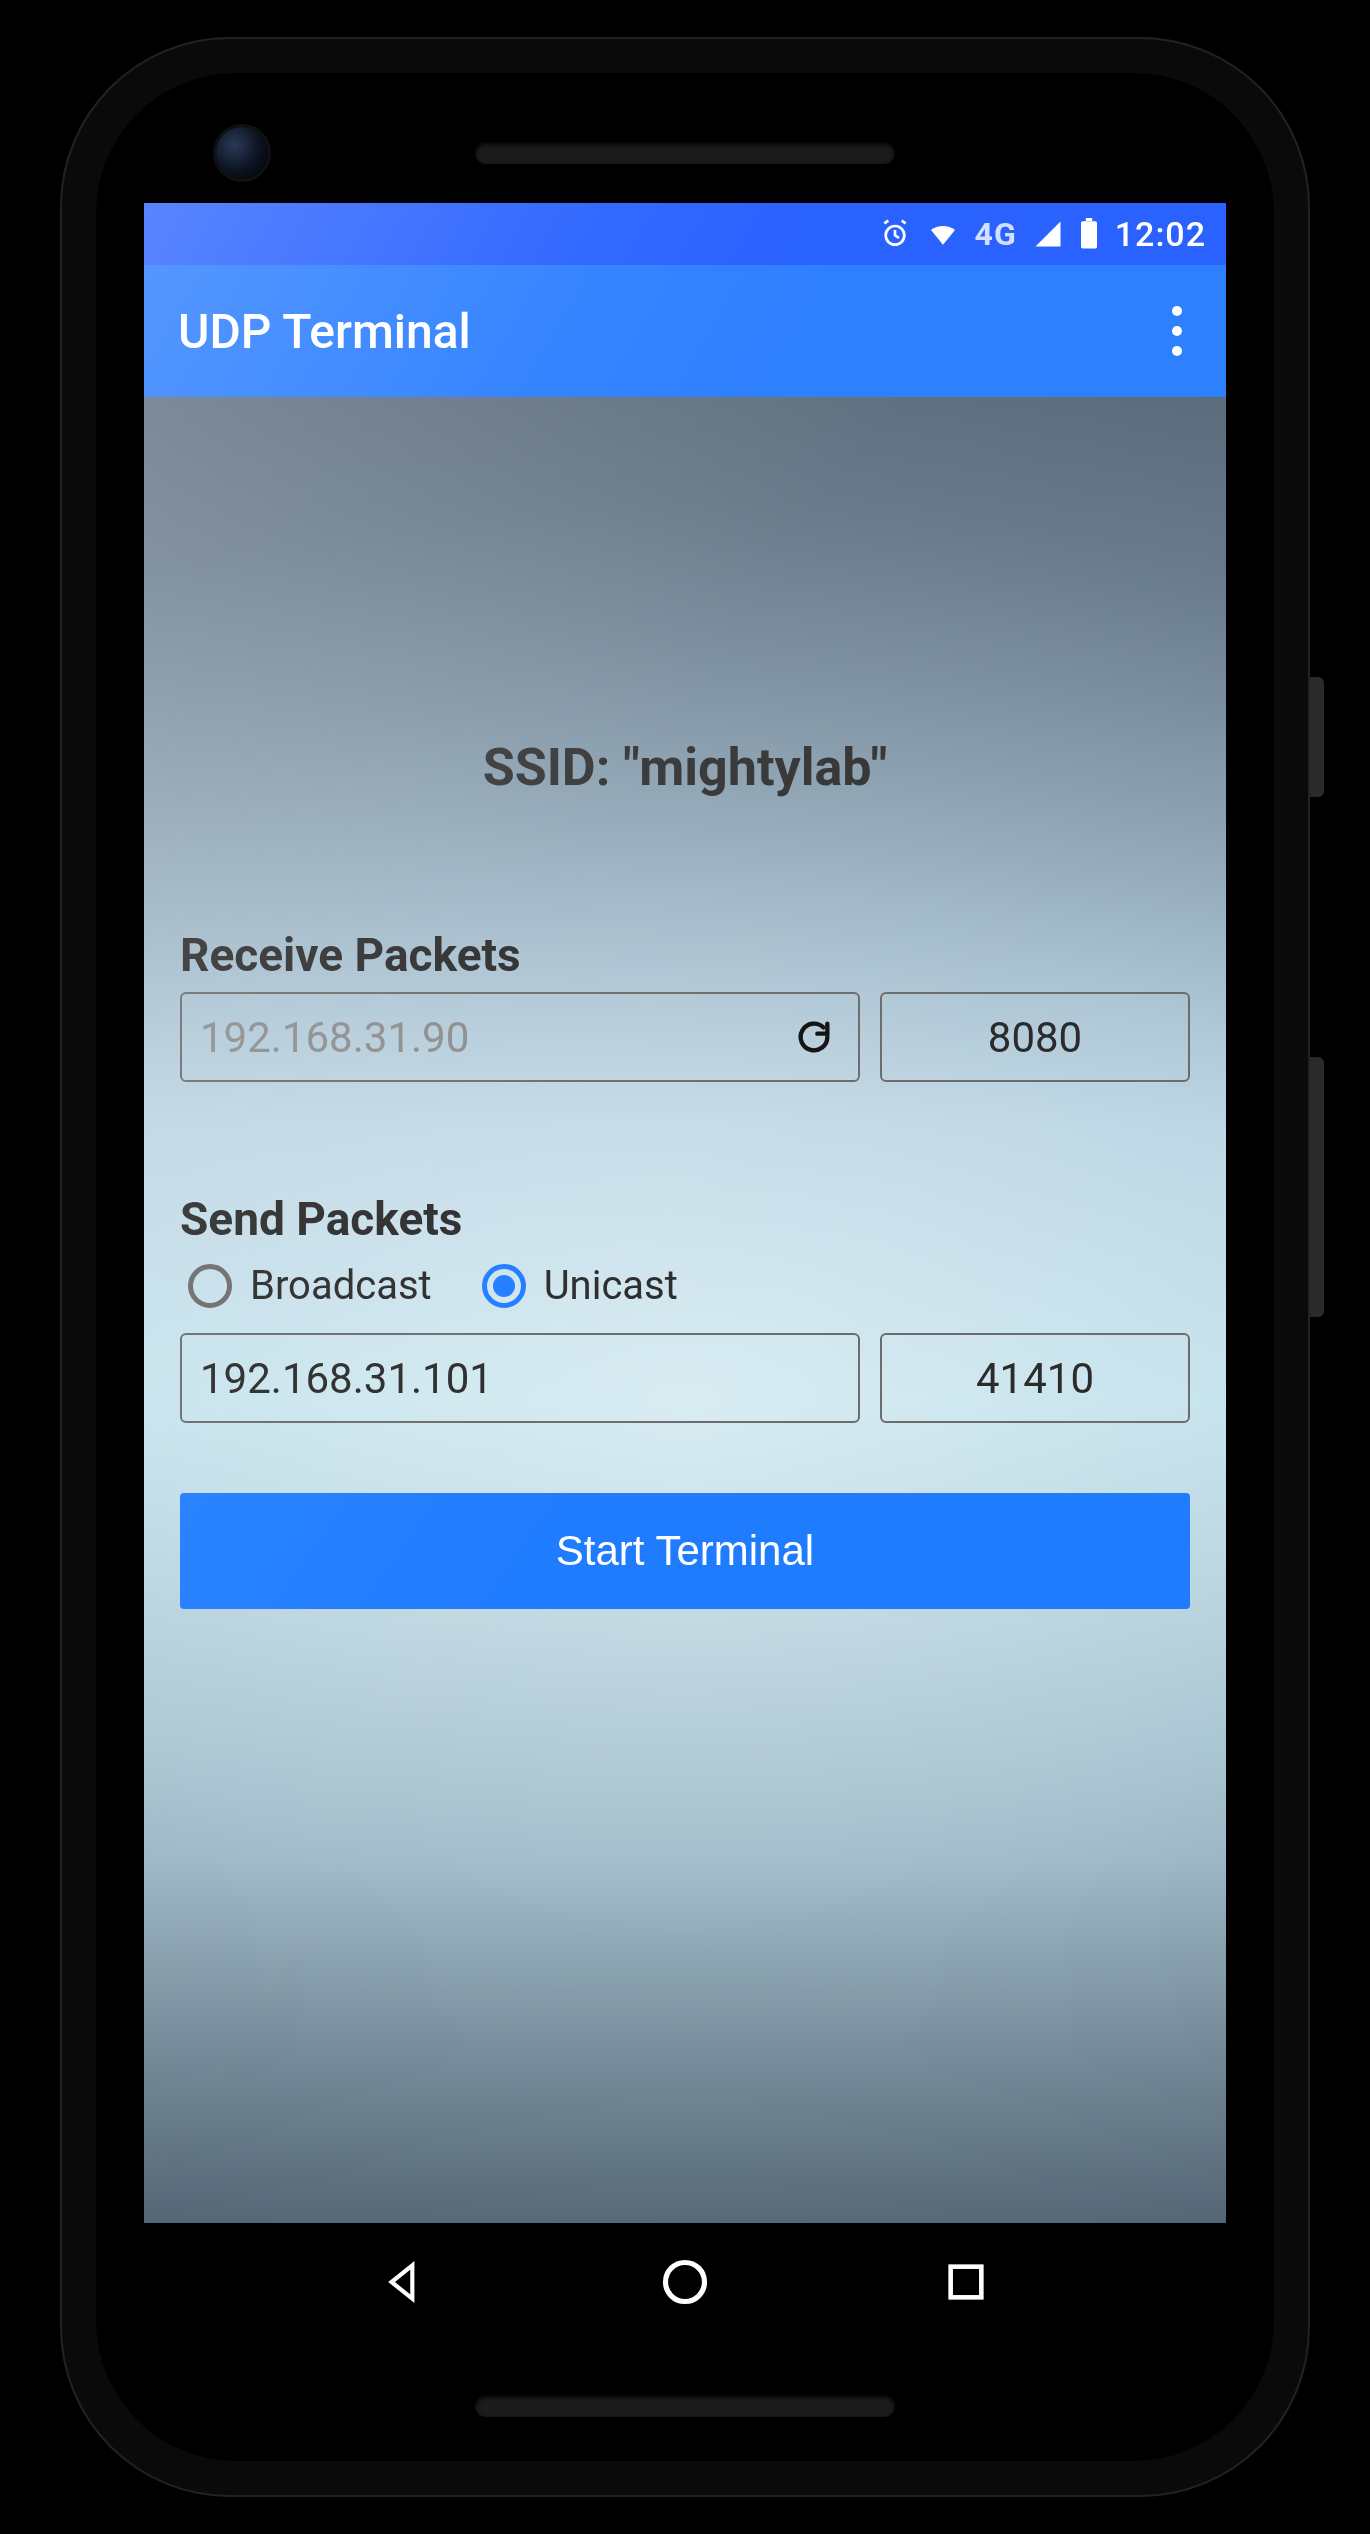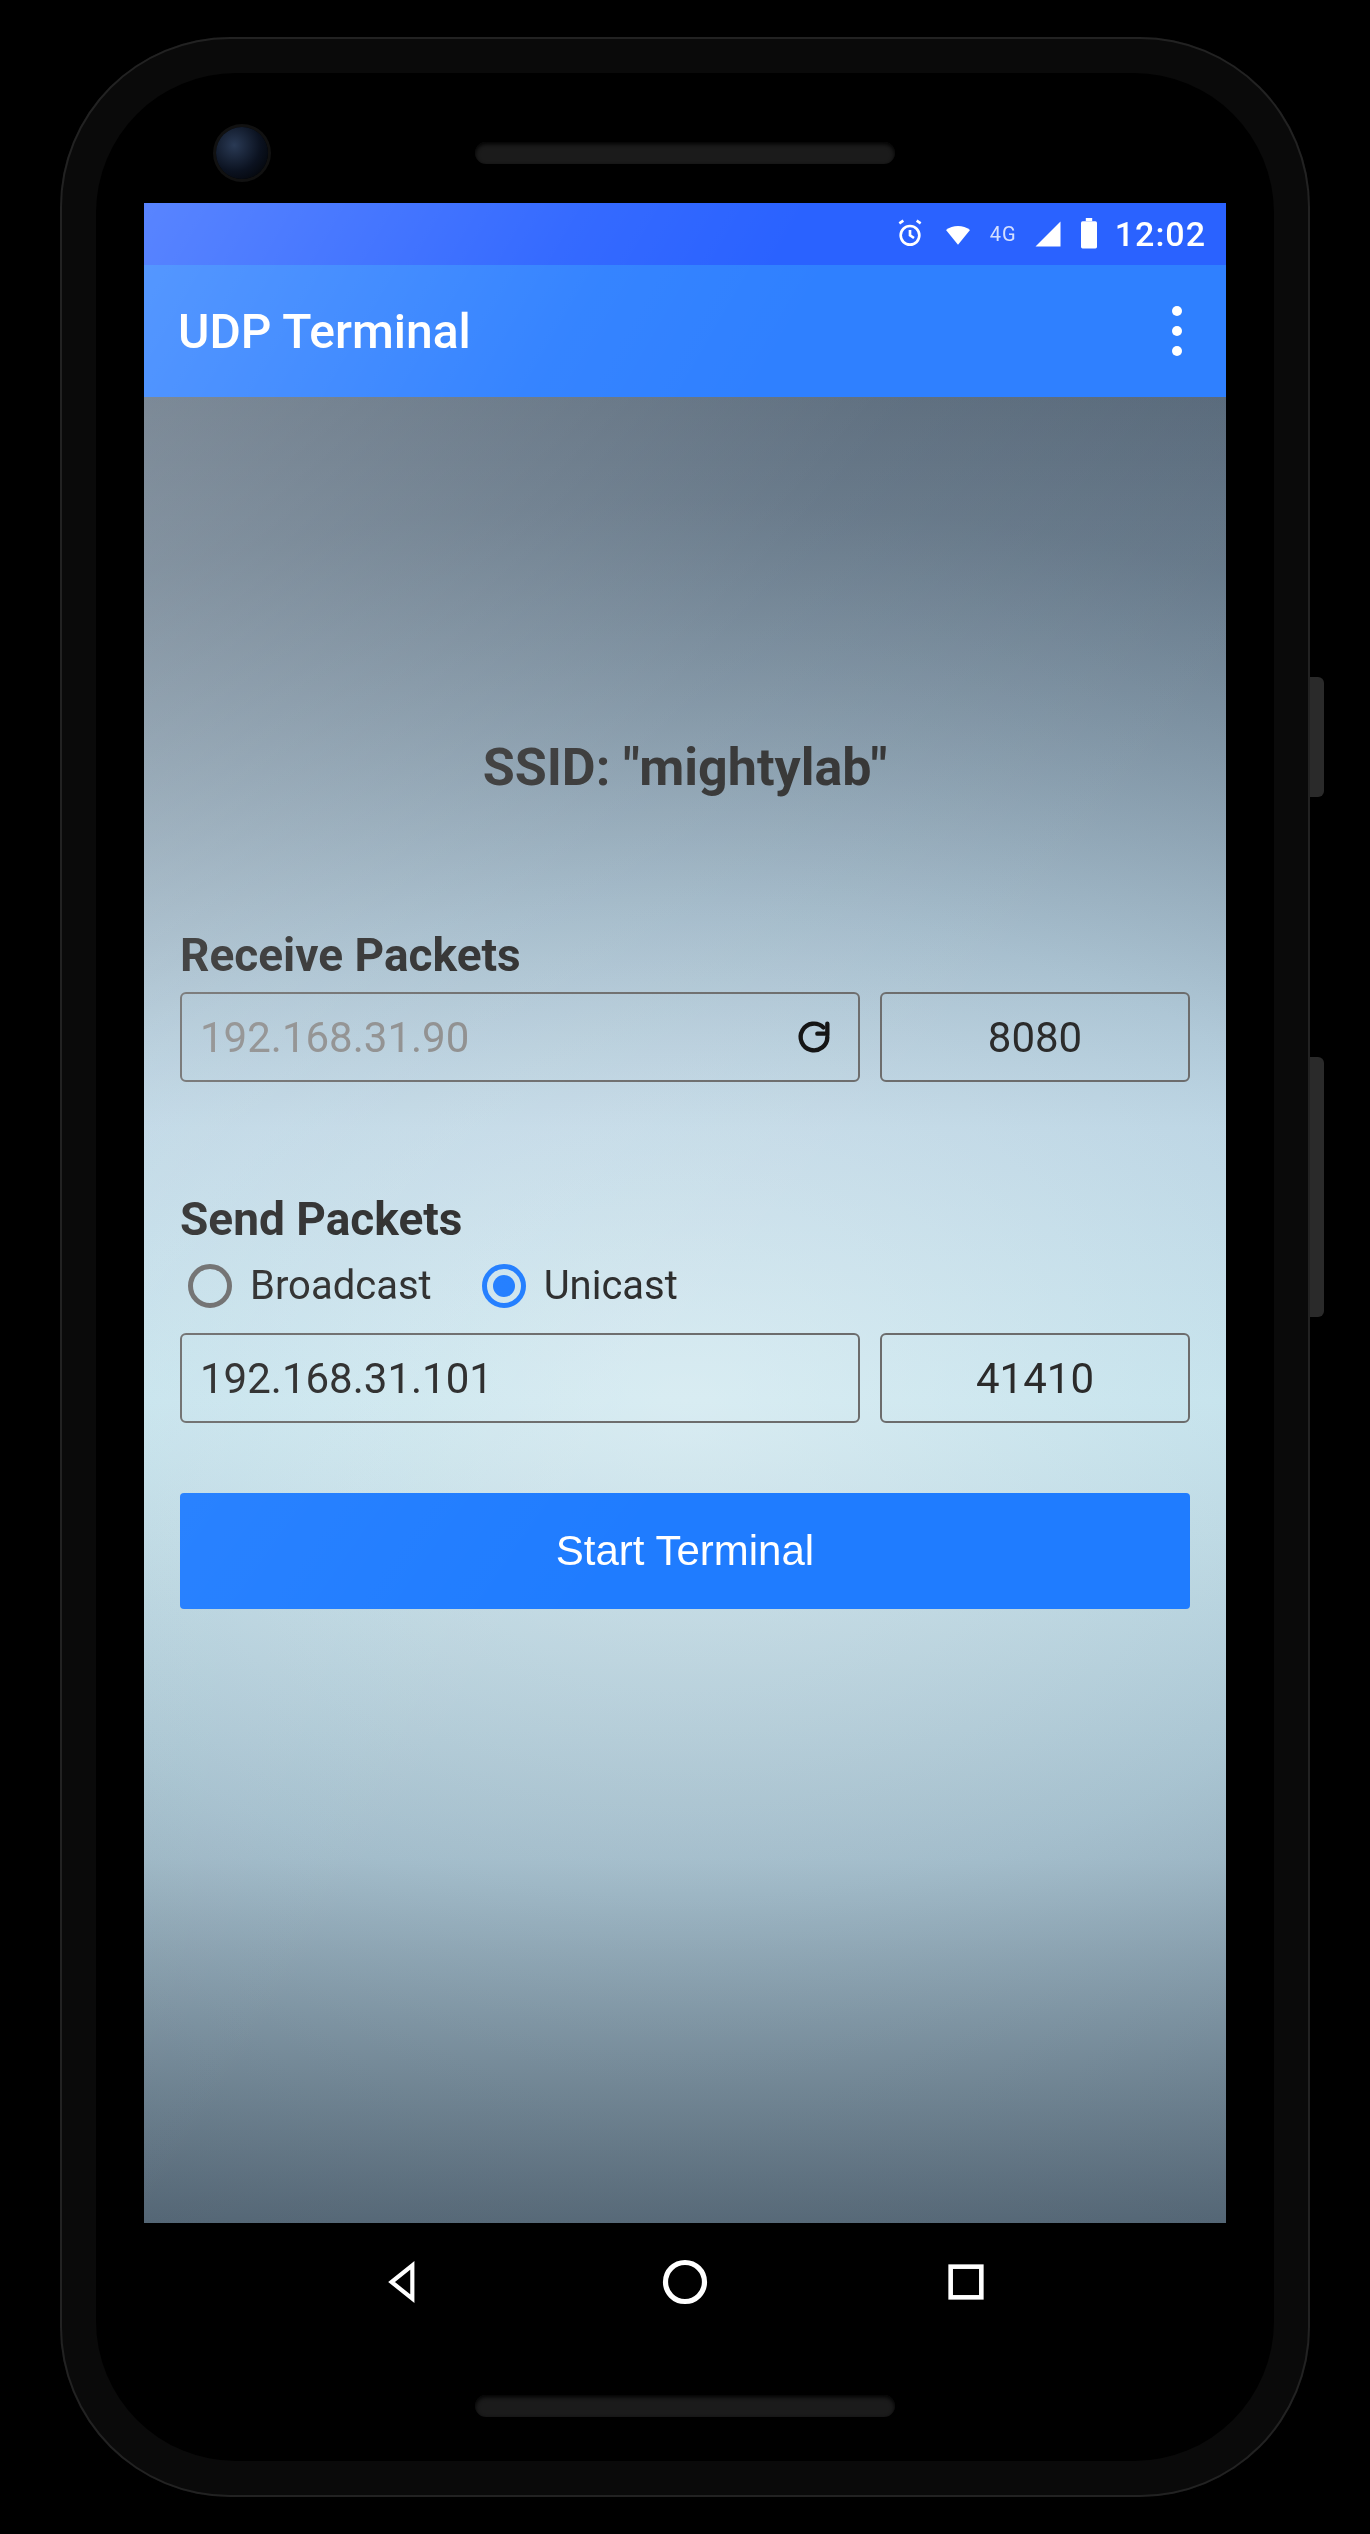--- a/index.html
+++ b/index.html
@@ -99,21 +99,21 @@
     gap: 16px;
     position: relative;
   }
   .status-bar::before {
     content: "";
     position: absolute; inset: 0;
     background: linear-gradient(120deg, rgba(255,255,255,0.22) 0%, rgba(255,255,255,0.05) 40%, rgba(255,255,255,0) 60%);
     pointer-events: none;
   }
   .status-icon { display: inline-flex; align-items: center; }
-  .status-4g { font-size: 20px; opacity: 0.8; letter-spacing: 1px; font-weight: 400; }
+  .status-4g { font-size: 32px; opacity: 0.8; letter-spacing: 1px; font-weight: 700; }
   .status-time { font-weight: 500; letter-spacing: 1px; }
 
   
   .app-bar {
     height: 132px;
     background: #2f80ff;
     color: #fff;
     display: flex;
     align-items: center;
     justify-content: space-between;

